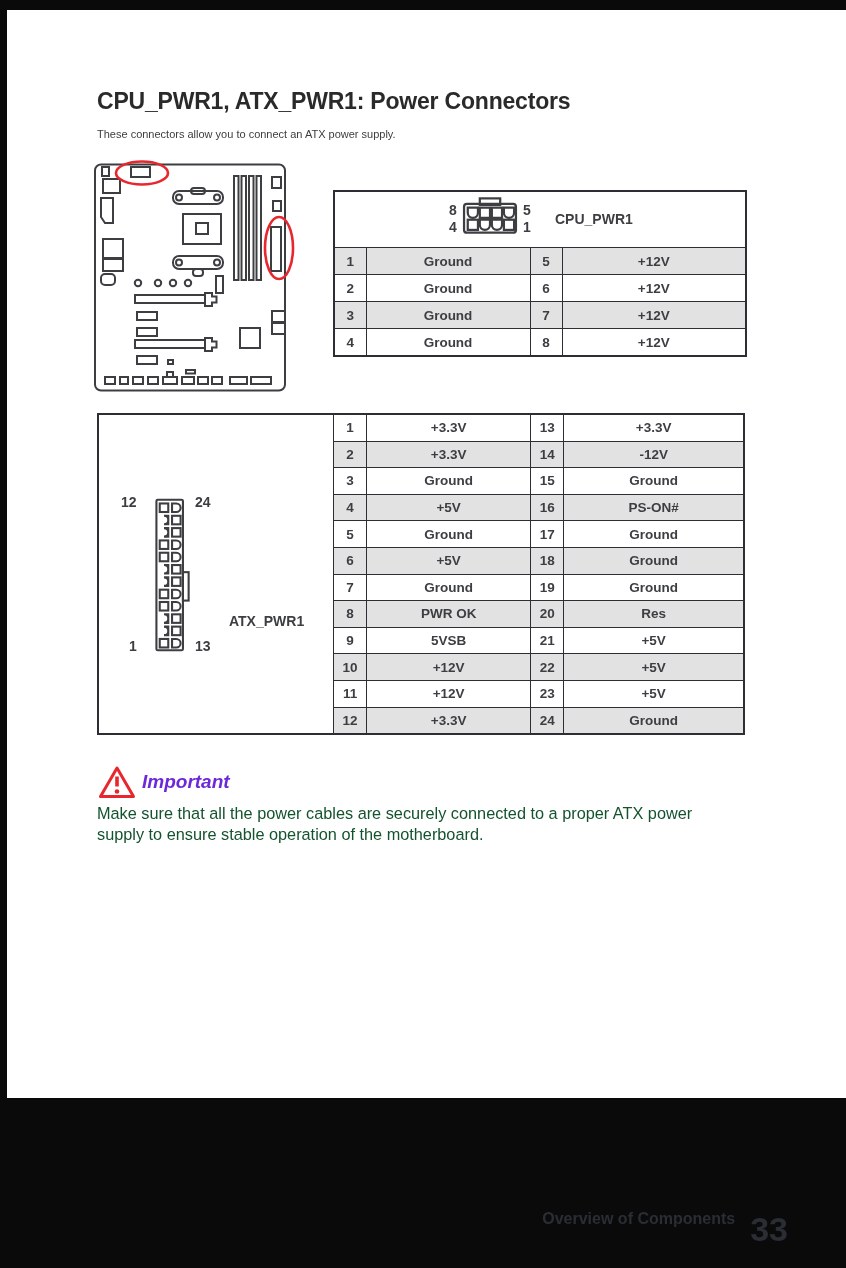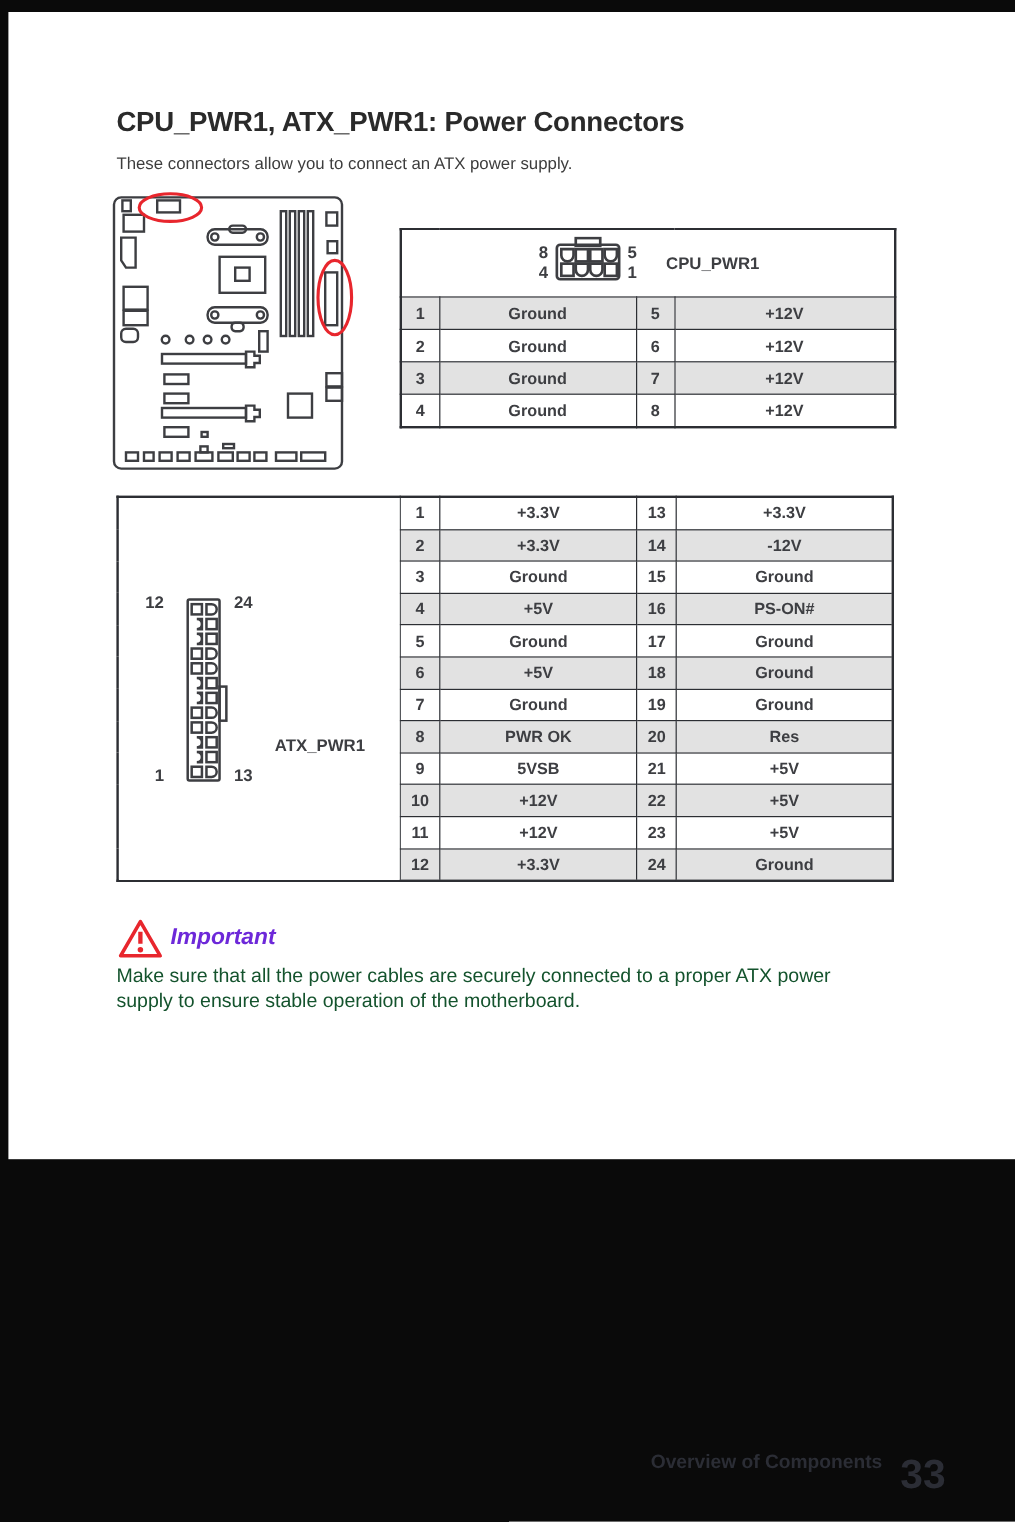--- a/index.html
+++ b/index.html
@@ -1,32 +1,32 @@
 <!DOCTYPE html>
 <html><head>
 <meta charset="utf-8">
 <style>
   html,body{margin:0;padding:0;}
   body{
     width:846px;height:1268px;position:relative;background:#0a0a0a;
     font-family:"Liberation Sans",sans-serif;overflow:hidden;
   }
   .sheet{
-    position:absolute;left:7px;top:10px;width:839px;height:956px;
+    position:absolute;left:7px;top:10px;width:839px;height:1088px;
     background:#ffffff;
   }
   .abs{position:absolute;}
 
   .doc-title{
     left:90px;top:78px;width:620px;
     font-size:23px;font-weight:bold;color:#2a2a2a;letter-spacing:-0.2px;
   }
   .doc-subtitle{
     left:90px;top:118px;width:640px;
-    font-size:14px;color:#3d3d3d;
+    font-size:11px;color:#3d3d3d;
   }
 
   
   table.pin-table{
     border-collapse:collapse;table-layout:fixed;
     border:2.5px solid #2c2e33;
   }
   table.pin-table td{
     border:1px solid #2c2e33;
     font-size:13.5px;font-weight:bold;color:#3d3e42;

